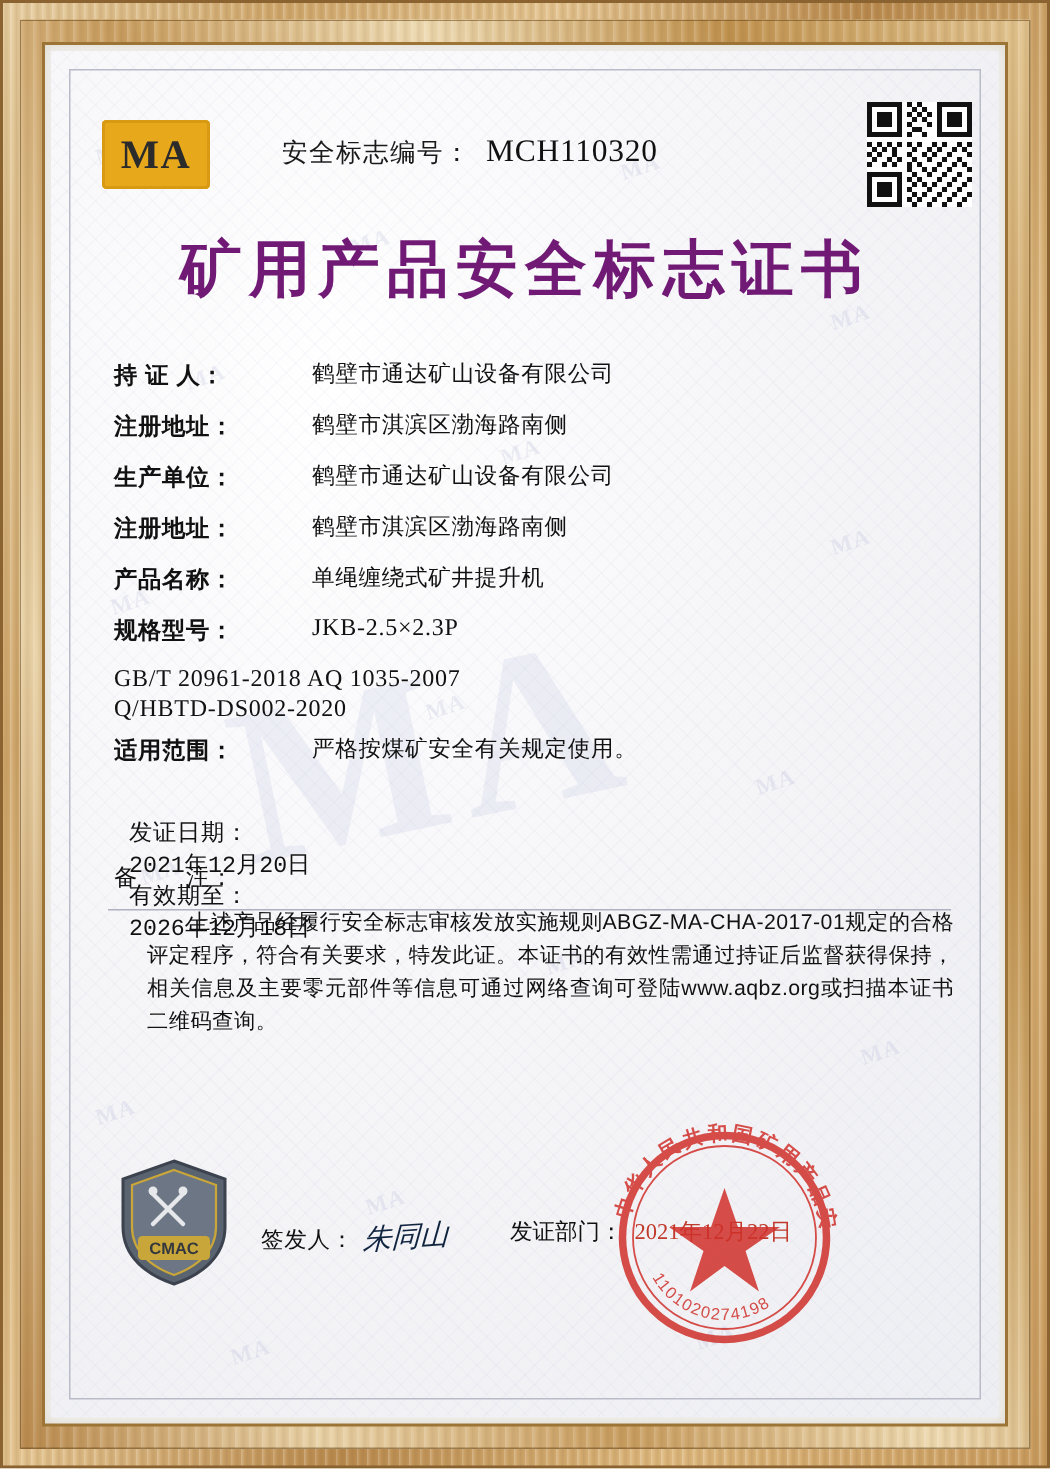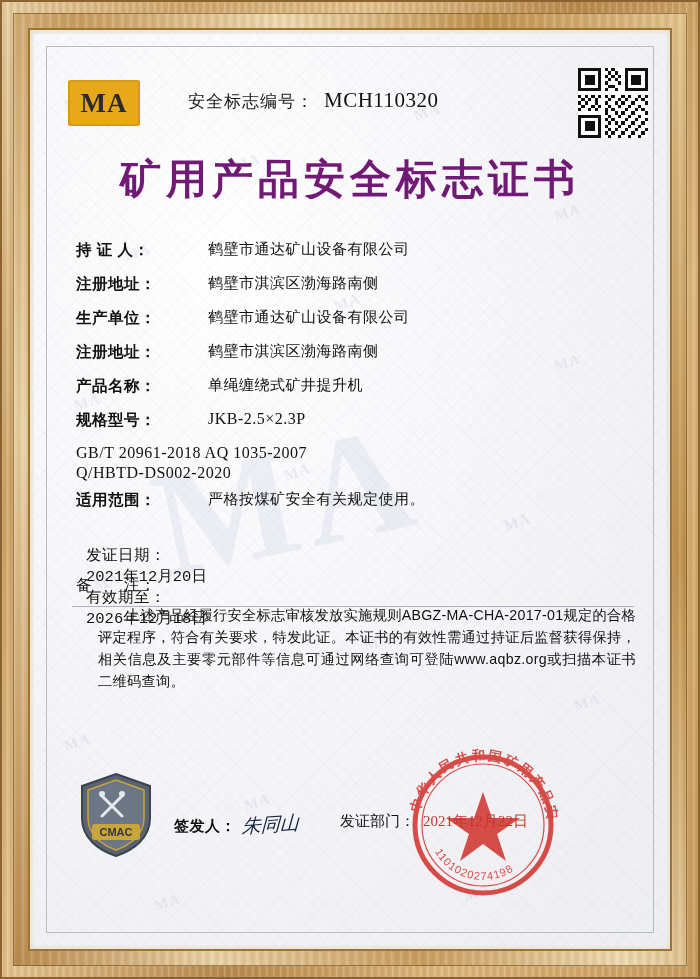--- a/index.html
+++ b/index.html
@@ -242,21 +242,21 @@
   }
   .sign-row {
     position: absolute;
     left: 174px;
     top: 812px;
     display: flex;
     align-items: baseline;
     font-size: 15px;
     color: #111;
   }
-  .sign-row .lbl { letter-spacing: 0.5px; font-weight: bold; }
+  .sign-row .lbl { letter-spacing: 0.5px; }
   .signature {
     font-family: "Liberation Serif", serif;
     font-style: italic;
     font-size: 19px;
     color: #10243f;
     margin-left: 6px;
     transform: rotate(-4deg) skewX(-6deg);
   }
   .issuer-row {
     position: absolute;

